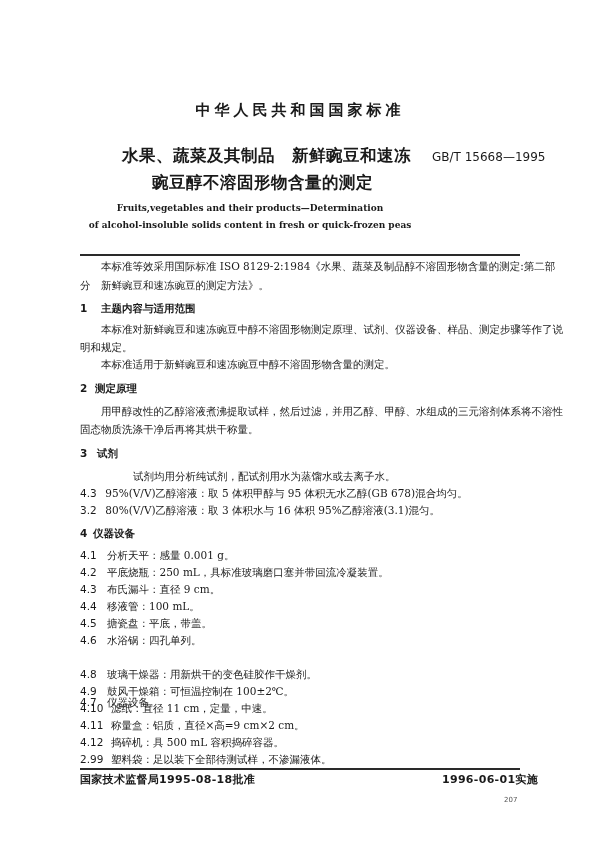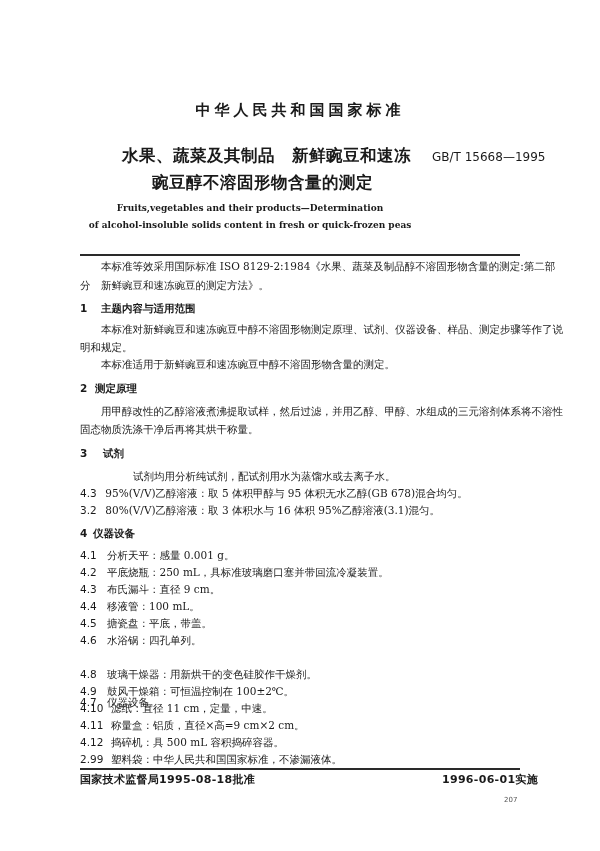--- a/index.html
+++ b/index.html
@@ -48,21 +48,21 @@
 
   <div class="abs sec" style="left:80px; top:382px;">
     <span>2</span>
     <span style="margin-left:4px;">测定原理</span>
   </div>
   <div class="abs para" style="left:101px; top:405px;">用甲醇改性的乙醇溶液煮沸提取试样，然后过滤，并用乙醇、甲醇、水组成的三元溶剂体系将不溶性</div>
   <div class="abs para" style="left:80px; top:423px;">固态物质洗涤干净后再将其烘干称量。</div>
 
   <div class="abs sec" style="left:80px; top:447px;">
     <span>3</span>
-    <span style="margin-left:12px;">试剂</span>
+    <span style="margin-left:6px;">试剂</span>
   </div>
   <div class="abs para" style="left:101px; top:470px;margin-left:32px;">试剂均用分析纯试剂，配试剂用水为蒸馏水或去离子水。</div>
   <div class="abs item" style="left:80px; top:487px;">
     <span class="num" style="width:22px;">4.3</span>
     <span>95%(V/V)乙醇溶液：取 5 体积甲醇与 95 体积无水乙醇(GB 678)混合均匀。</span>
   </div>
   <div class="abs item" style="left:80px; top:504px;">
     <span class="num" style="width:22px;">3.2</span>
     <span>80%(V/V)乙醇溶液：取 3 体积水与 16 体积 95%乙醇溶液(3.1)混匀。</span>
   </div>
@@ -77,21 +77,21 @@
   <div class="abs item" style="left:80px; top:583px;"><span class="num" style="width:27px;">4.3</span><span>布氏漏斗：直径 9 cm。</span></div>
   <div class="abs item" style="left:80px; top:600px;"><span class="num" style="width:27px;">4.4</span><span>移液管：100 mL。</span></div>
   <div class="abs item" style="left:80px; top:617px;"><span class="num" style="width:27px;">4.5</span><span>搪瓷盘：平底，带盖。</span></div>
   <div class="abs item" style="left:80px; top:634px;"><span class="num" style="width:27px;">4.6</span><span>水浴锅：四孔单列。</span></div>
   <div class="abs item" style="left:80px; top:651px;"><span class="num" style="width:27px;margin-top:45px;">4.7</span><span>仪器设备。</span></div>
   <div class="abs item" style="left:80px; top:668px;"><span class="num" style="width:27px;">4.8</span><span>玻璃干燥器：用新烘干的变色硅胶作干燥剂。</span></div>
   <div class="abs item" style="left:80px; top:685px;"><span class="num" style="width:27px;">4.9</span><span>鼓风干燥箱：可恒温控制在 100±2℃。</span></div>
   <div class="abs item" style="left:80px; top:702px;"><span class="num" style="width:31px;">4.10</span><span>滤纸：直径 11 cm，定量，中速。</span></div>
   <div class="abs item" style="left:80px; top:719px;"><span class="num" style="width:31px;">4.11</span><span>称量盒：铝质，直径×高=9 cm×2 cm。</span></div>
   <div class="abs item" style="left:80px; top:736px;"><span class="num" style="width:31px;">4.12</span><span>捣碎机：具 500 mL 容积捣碎容器。</span></div>
-  <div class="abs item" style="left:80px; top:753px;"><span class="num" style="width:31px;">2.99</span><span>塑料袋：中华人民共和国国家标准，不渗漏液体。</span></div>
+  <div class="abs item" style="left:80px; top:753px;"><span class="num" style="width:31px;">2.99</span><span>塑料袋：足以装下全部待测试样，不渗漏液体。</span></div>
 
   <div class="rule" style="top:768px;"></div>
 
   <div class="abs foot" style="left:80px; top:772px;">国家技术监督局1995-08-18批准</div>
   <div class="abs foot" style="left:442px; top:772px;">1996-06-01实施</div>
 
   <div class="abs pg" style="left:504px; top:796px;">207</div>
 </div>
 
 </body></html>

